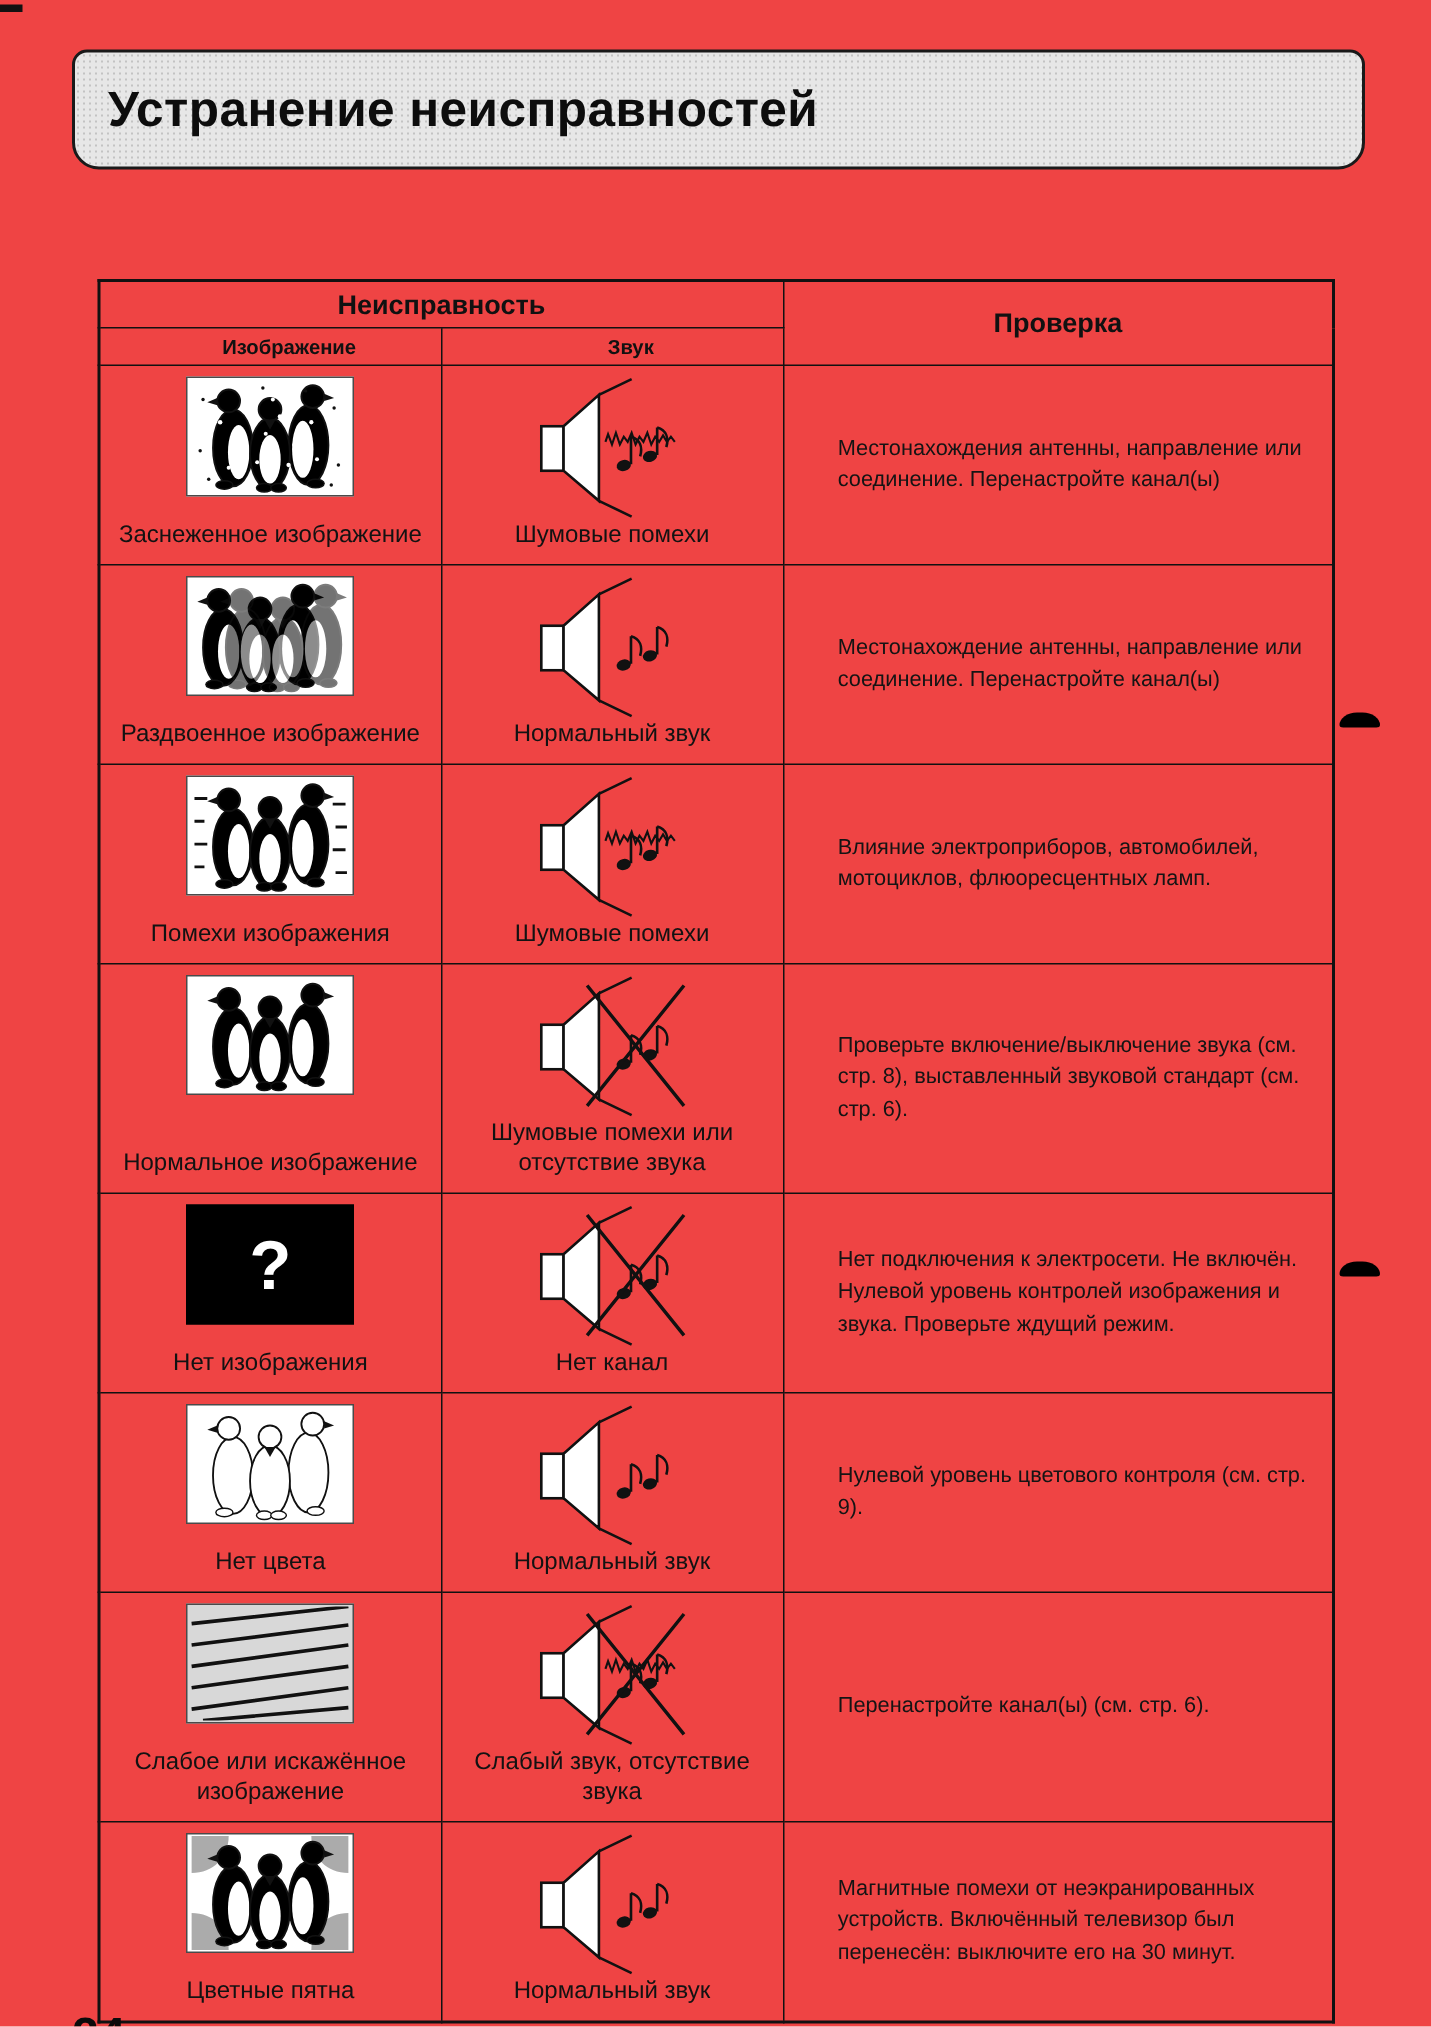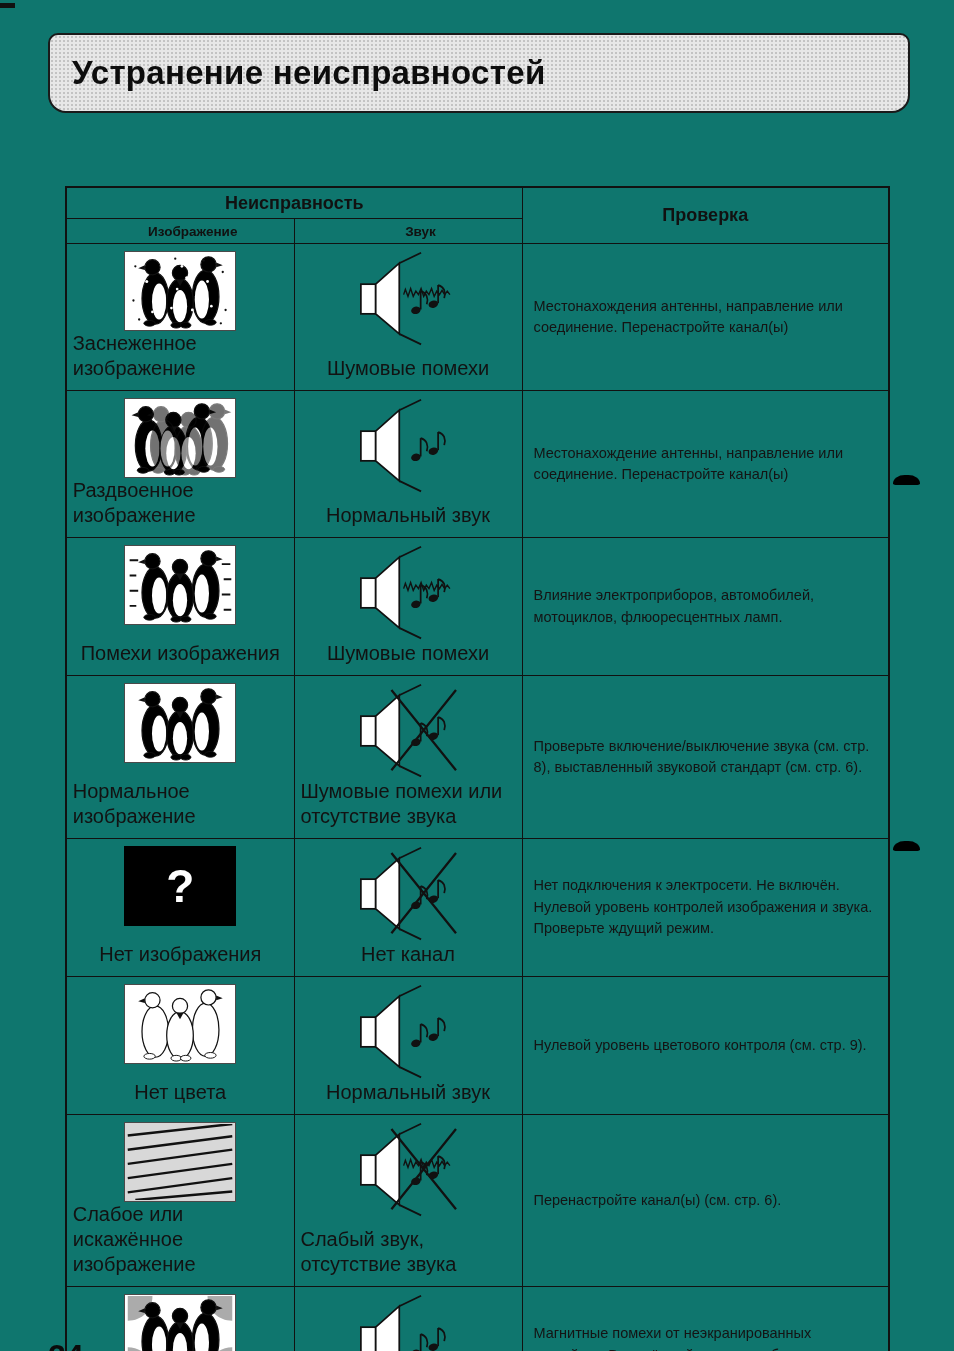--- a/index.html
+++ b/index.html
@@ -1,17 +1,17 @@
 <!DOCTYPE html>
 <html><head>
 <meta charset="utf-8">
 <style>
   html,body { margin:0; padding:0; background:#fff; }
   .sheet {
-    position:relative; width:954px; height:1351px; background:#0f766e;
+    position:relative; width:954px; height:1351px; background:#ef4444;
     font-family:"Liberation Sans", sans-serif; color:#111; overflow:hidden;
   }
   
   .mark-dash { position:absolute; left:0; top:3px; width:15px; height:5px; background:#111; }
   .thumb-mark { position:absolute; width:27px; height:10px; background:#000;
     border-radius:14px 14px 3px 3px / 10px 10px 2px 2px; }
   .thumb-1 { left:893px; top:475px; }
   .thumb-2 { left:893px; top:841px; }
 
   
@@ -46,25 +46,25 @@
     width:112px; height:80px; box-sizing:border-box; border:1px solid #4a4a4a;
     background:#fff; display:flex; align-items:center; justify-content:center; overflow:hidden;
   }
   .pic-box.q-box { background:#000; border-color:#000; }
   .pic-box.stripe-box { background:#d8d8d8; }
   .pic-svg { width:108px; height:76px; display:block; color:#000; }
   .pic-svg.outline { color:#fff; }
   .q-glyph { color:#fff; font-size:46px; font-weight:bold; line-height:1; font-family:"Liberation Sans",sans-serif; }
 
   .snd-svg { width:118px; height:96px; display:block; }
-  .caption { font-size:20px; text-align:left; line-height:1.25; color:#121212; max-width:215px; }
+  .caption { font-size:16px; text-align:center; line-height:1.25; color:#121212; max-width:215px; }
 
   td.chk-cell { }
   .chk {
-    padding:10px 14px 10px 11px; font-size:14.5px; line-height:1.48; color:#141414; text-align:left;
+    padding:10px 14px 10px 11px; font-size:14.5px; line-height:1.48; color:#141414; text-align:left;margin-left:25px;
   }
 
   .page-num { position:absolute; left:48px; top:1290px; font-size:32px; font-weight:bold; color:#0b0b0b;margin-top:48px; }
   .defs-holder { position:absolute; width:0; height:0; overflow:hidden; }
 </style>
 </head>
 <body>
 
 <div class="sheet">
 

